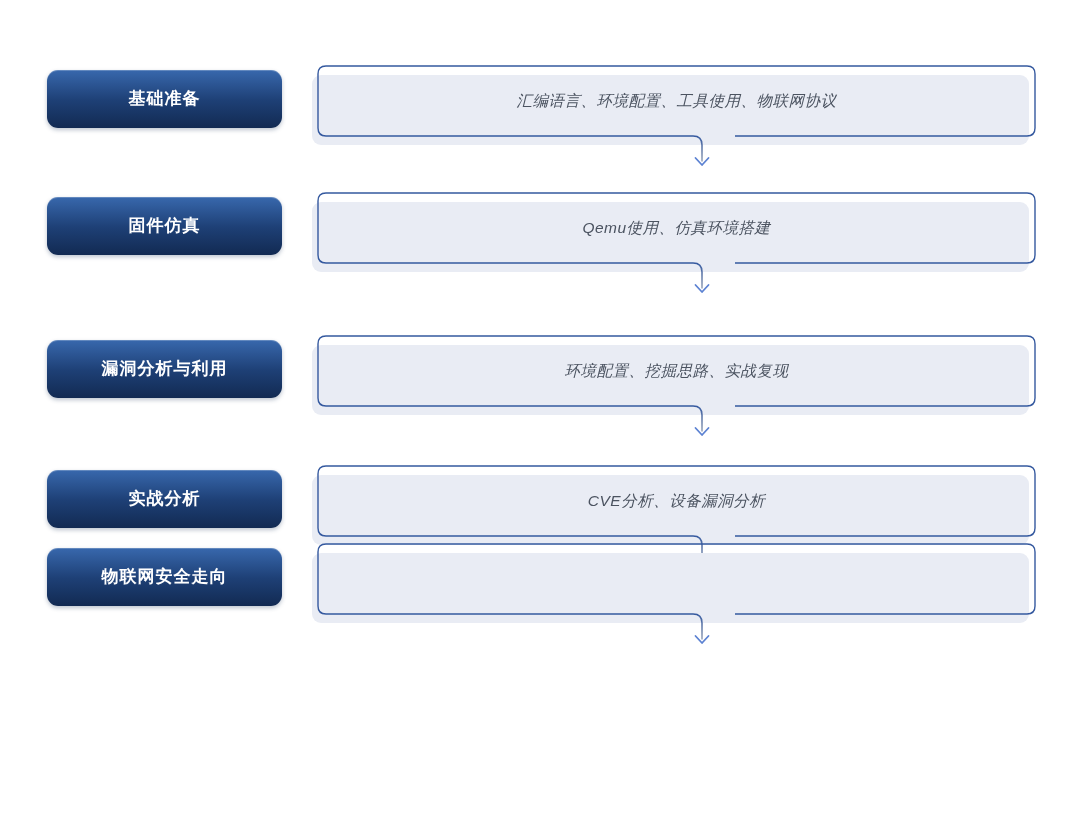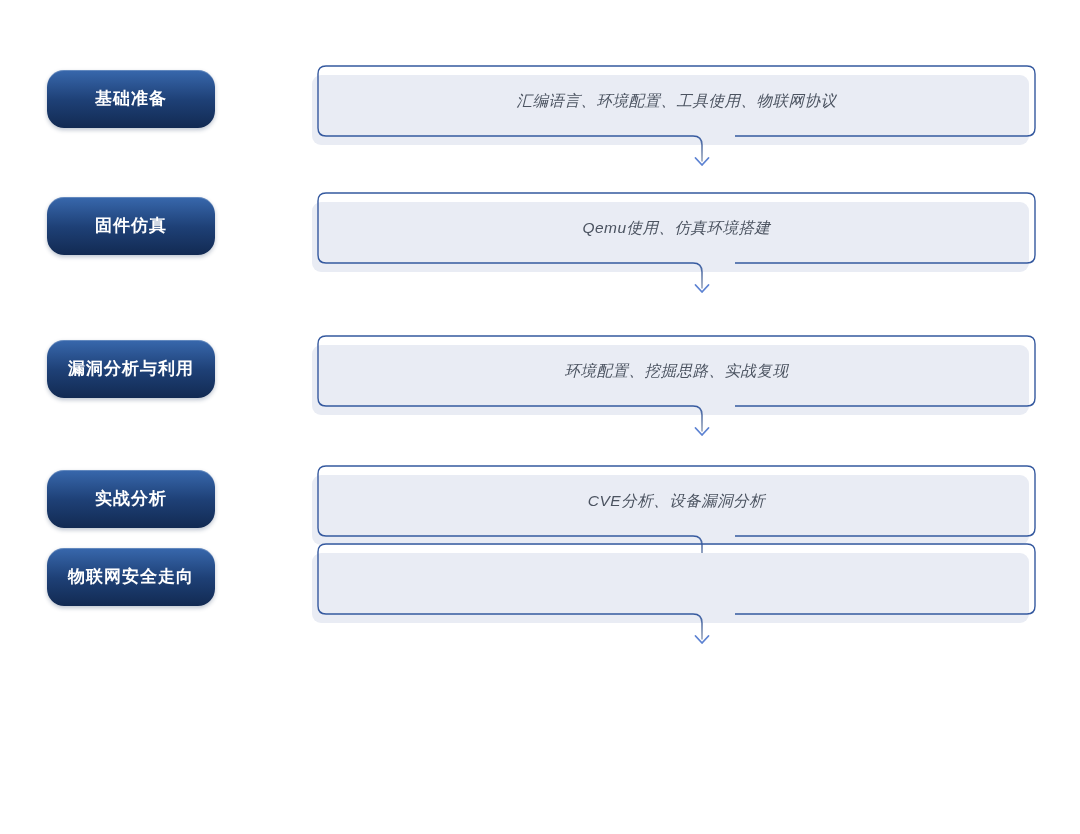--- a/index.html
+++ b/index.html
@@ -35,22 +35,22 @@
   .row:nth-of-type(1) { top: 48px; }
   .row:nth-of-type(2) { top: 175px; }
   .row:nth-of-type(3) { top: 318px; padding-left: 30px; }
   .row:nth-of-type(4) { top: 448px; }
   .row:nth-of-type(5) { top: 526px; }
   .row:nth-of-type(6) { top: 684px; }
 
   .stage-btn {
     position: absolute;
     left: 47px; top: 4px;
-    width: 168px; height: 58px;
-    border-radius: 17px;
+    width: 235px; height: 58px;
+    border-radius: 11px;
     background: linear-gradient(180deg,
       var(--stage-gradient-top) 0%,
       var(--stage-gradient-mid) 52%,
       var(--stage-gradient-bottom) 100%);
     box-shadow: inset 0 1px 0 rgba(255,255,255,0.22), 0 2px 4px rgba(18,42,82,0.28);
     color: var(--stage-text);
     font-size: 17px;
     font-weight: bold;
     letter-spacing: 1px;
     text-align: center;

